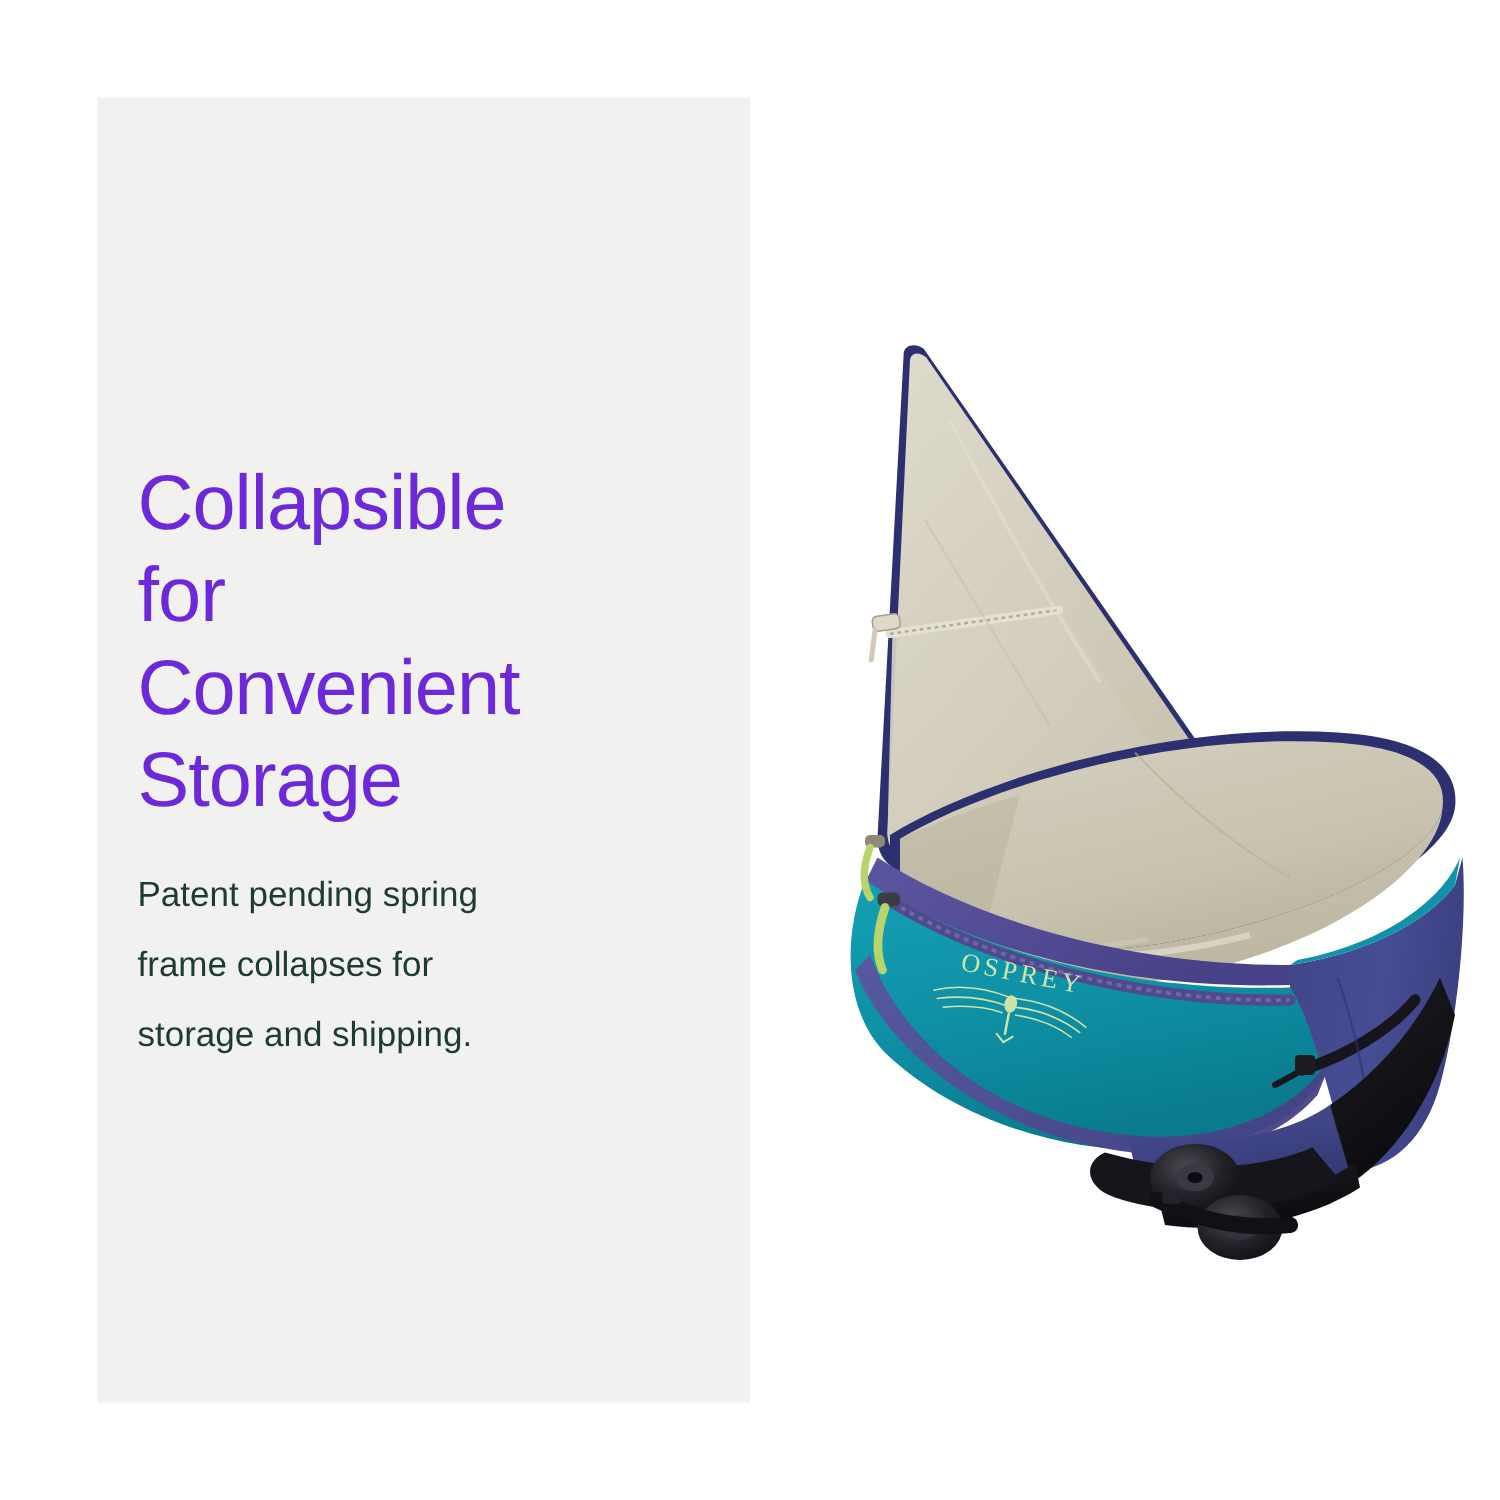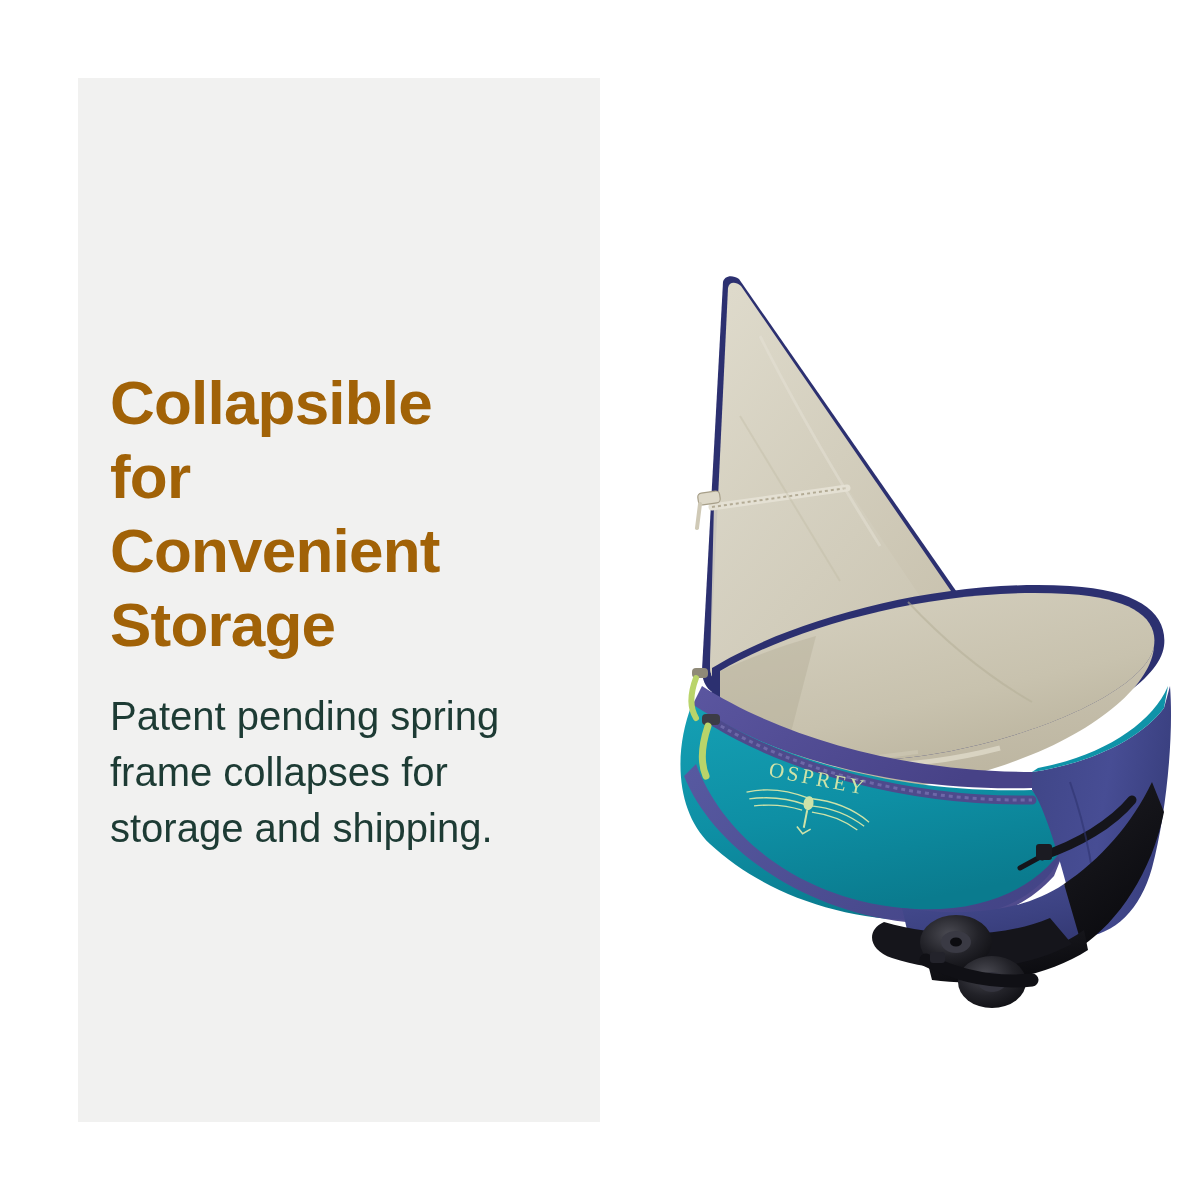--- a/index.html
+++ b/index.html
@@ -31,30 +31,30 @@
     left: 32px;
     top: 288px;
     width: 420px;
   }
 
   #headline {
     margin: 0;
     font-family: "Liberation Sans", sans-serif;
     font-size: 62px;
     line-height: 74px;
-    font-weight: 700;
+    font-weight: 400;
     letter-spacing: -0.8px;
-    color: #a16207;
+    color: #6d28d9;
     white-space: pre-line;
   }
 
   #subcopy {
     margin: 26px 0 0 0;
     font-family: "Liberation Sans", sans-serif;
-    font-size: 40px;
+    font-size: 28px;
     line-height: 56px;
     font-weight: 400;
     letter-spacing: 0px;
     color: #1d3b34;
     white-space: pre-line;
   }
 
   
   #product-photo {
     position: absolute;

